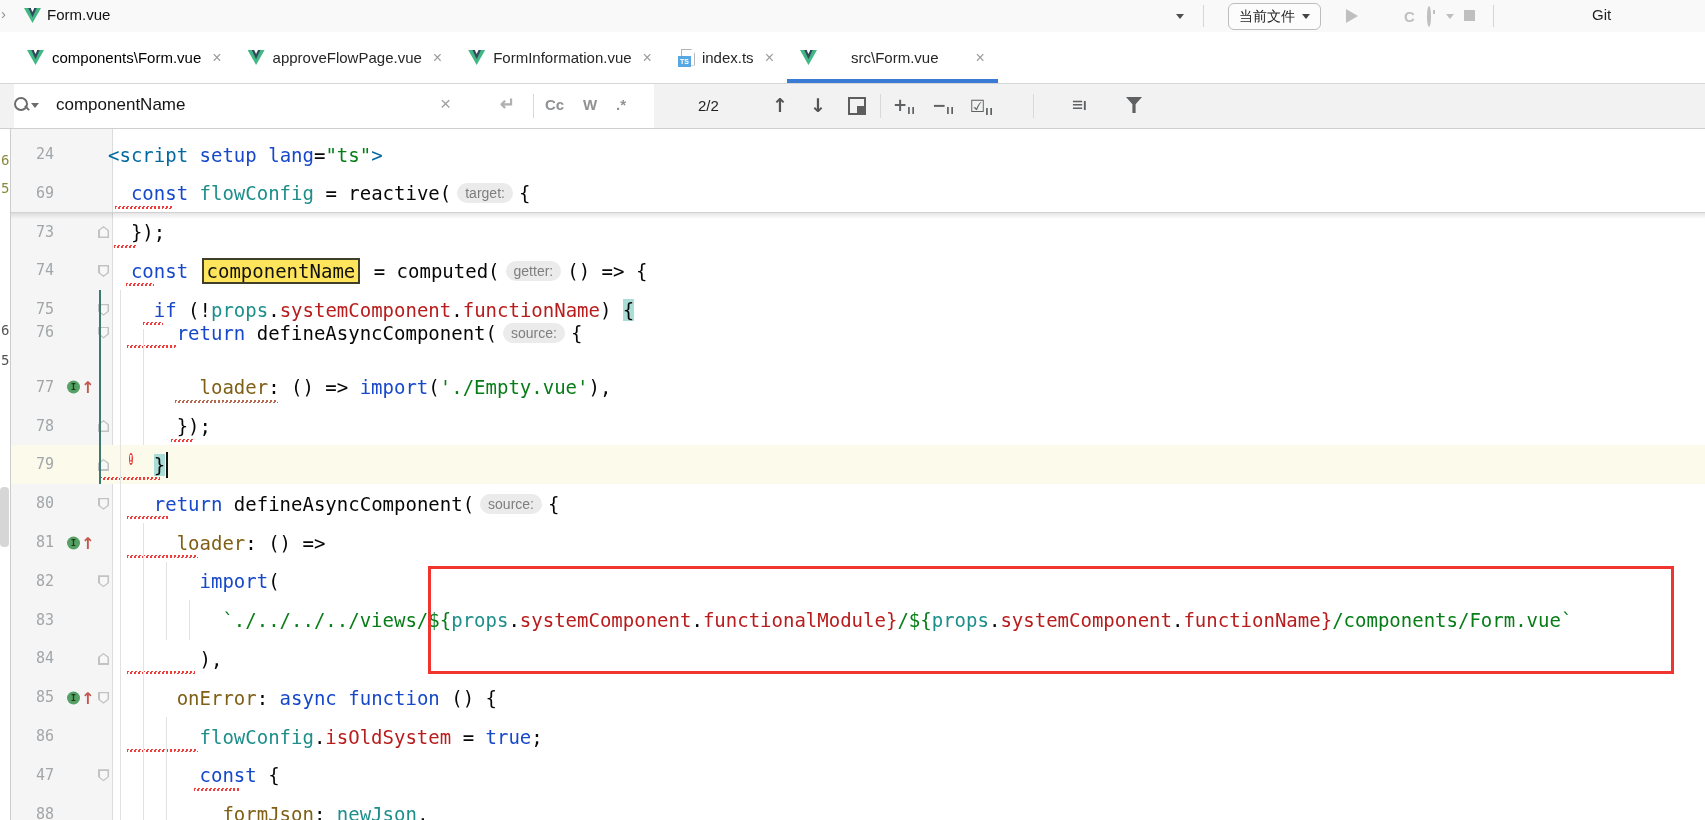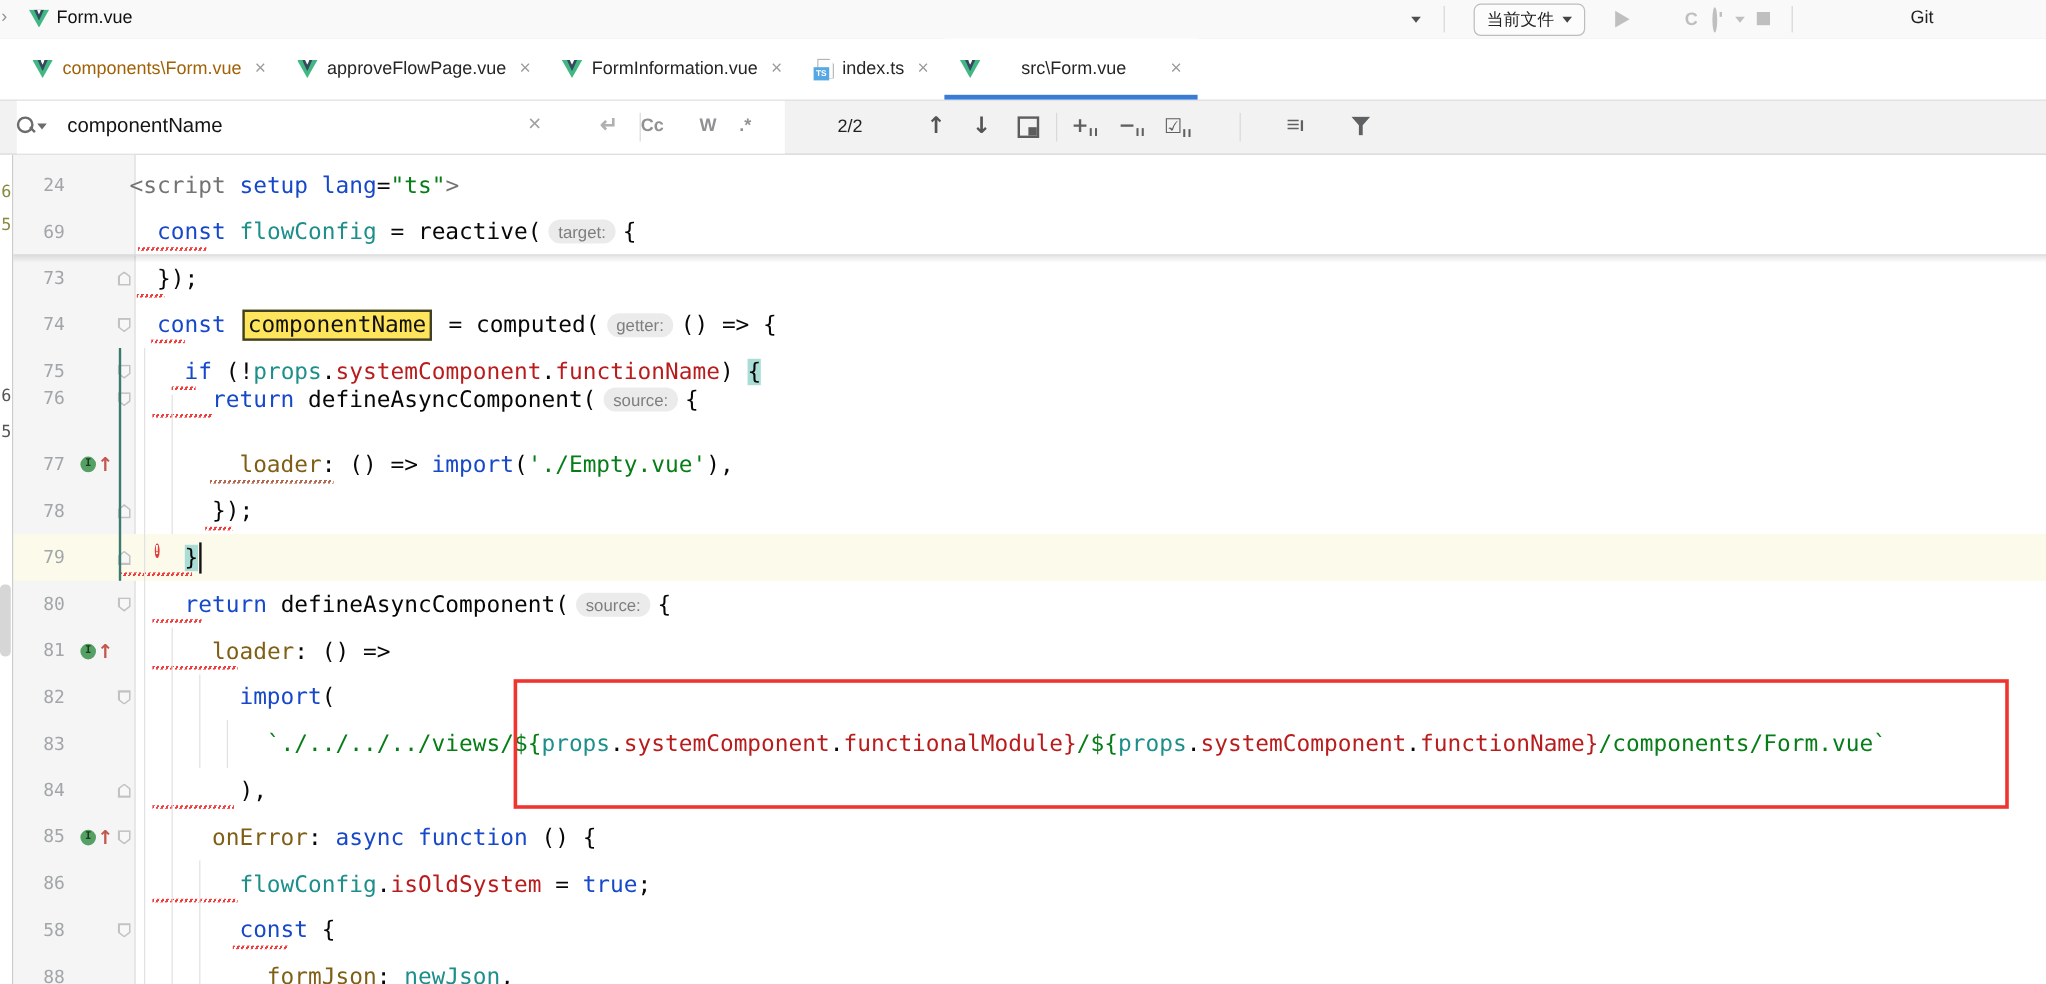--- a/index.html
+++ b/index.html
@@ -27,21 +27,21 @@
   .cov{font-size:15px;font-weight:bold;color:#bfbfbf;line-height:15px;}
   .clockc{width:12px;height:12px;border:2px solid #bfbfbf;border-radius:50%;position:relative;}
   .clockc:before{content:"";position:absolute;left:4px;top:2px;width:1.5px;height:4px;background:#bfbfbf;}
   .stop-sq{width:11px;height:11px;background:#bfbfbf;}
   #git-label{position:absolute;left:1592px;top:6px;font-size:15px;color:#1f1f1f;}
   
   #tabbar{position:absolute;left:0;top:32px;width:1705px;height:52px;background:#fff;border-bottom:1px solid #d6d6d6;
       display:flex;align-items:stretch;padding-left:14px;box-sizing:border-box;}
   .tab{position:relative;display:flex;align-items:center;gap:8px;padding:0 13px;font-size:15px;color:#262626;cursor:default;}
   .tab .close{color:#9b9b9b;font-size:16px;margin-left:3px;}
-  .tab.modified .lbl{color:#a16207;}
+  .tab.modified .lbl{color:#000000;}
   .tab.active{background:#fff;gap:34px;}
   .tab.active .underline{position:absolute;left:0;right:0;bottom:0;height:4px;background:#3a7bd5;}
   
   .vicon{position:relative;width:17px;height:15px;display:inline-block;flex:0 0 17px;}
   .vicon .vo{position:absolute;left:0;top:0;width:100%;height:100%;background:#41b883;clip-path:polygon(0 0,100% 0,50% 100%);}
   .vicon .vi{position:absolute;left:25%;top:0;width:50%;height:62%;background:#34495e;clip-path:polygon(0 0,100% 0,50% 100%);}
   .vicon .vw{position:absolute;left:39%;top:0;width:22%;height:27%;background:#fff;clip-path:polygon(0 0,100% 0,50% 100%);}
   
   .tsicon{position:relative;width:16px;height:18px;display:inline-block;flex:0 0 16px;}
   .tsicon .pg{position:absolute;left:3px;top:0;width:12px;height:15px;background:#fdfdfd;border:1px solid #b3b3b3;
@@ -86,21 +86,21 @@
   .fold.up:after{clip-path:polygon(50% 0,100% 35%,100% 100%,0 100%,0 35%);}
   .fold.down:after{clip-path:polygon(0 0,100% 0,100% 65%,50% 100%,0 65%);}
   .gicon{position:absolute;left:56px;top:50%;transform:translateY(-50%);display:flex;align-items:center;gap:1px;}
   .gcirc{width:13px;height:13px;border-radius:50%;background:#55a065;color:#1c3a18;font:bold 9px/13px "DejaVu Sans Mono",monospace;text-align:center;}
   .garrow{color:#c4574d;font-size:16px;font-weight:bold;font-family:"DejaVu Sans",sans-serif;}
   .bulb{position:absolute;left:118px;top:4px;width:16px;height:24px;}
   .bulb .bc{width:15px;height:15px;border-radius:50%;background:#e23c36;color:#fff;font:bold 11px/15px "Liberation Sans",sans-serif;text-align:center;}
   .bulb .bl{width:9px;height:1.5px;background:#9a9a9a;margin:2px auto 0;}
   .code{position:absolute;left:97px;top:0;height:39px;display:flex;align-items:center;white-space:pre;
       font:19px "DejaVu Sans Mono",monospace;color:#070707;}
-  .pl{color:#070707}.kw{color:#1648c9}.attr{color:#1648c9}.tag{color:#737373}.str{color:#067d17}
+  .pl{color:#070707}.kw{color:#1648c9}.attr{color:#1648c9}.tag{color:#0369a1}.str{color:#067d17}
   .var{color:#1d8f8b}.prop{color:#b91c1c}.key{color:#7f5f15}
   .fn{color:#070707;}
   .match{background:#ffe55c;border:2px solid #40402a;padding:0 3px;margin:0 2px;color:#111;}
   .brace{background:#a9ddd6;}
   .inlay{background:#ebebeb;color:#7e7e7e;border-radius:10px;padding:2px 8px;margin:0 6px;
       font:14px "Liberation Sans",sans-serif;display:inline-block;}
   .caret-i{display:inline-block;width:2px;height:26px;background:#141414;margin-left:1px;}
   .squig{position:absolute;bottom:4px;height:3px;}
   .squig.red{background:repeating-linear-gradient(115deg,#f23d3d 0 1.8px,rgba(0,0,0,0) 1.8px 3.6px);}
   .squig.brown{background:repeating-linear-gradient(115deg,#b46a50 0 1.8px,rgba(0,0,0,0) 1.8px 3.6px);}
@@ -192,21 +192,21 @@
     <div id="search-field"></div>
     <span id="mag">
         <span class="lens"></span>
         <span class="handle"></span>
         <span class="dd-caret"></span>
       </span>
     <span id="search-query">componentName</span>
     <span id="clear-x">×</span>
     <span id="newline-ic">↵</span>
     <span class="sb-sep" style="left:533px;"></span>
-    <span class="toggle" style="left:534px;">Cc</span>
+    <span class="toggle" style="left:545px;">Cc</span>
     <span class="toggle" style="left:583px;">W</span>
     <span class="toggle" style="left:616px;">.*</span>
     <span id="counter">2/2</span>
     <span class="nav-ar" style="left:772px;">↑</span>
     <span class="nav-ar" style="left:810px;">↓</span>
     <span id="openwin-ic">
         <i></i>
       </span>
     <span class="sb-sep" style="left:880px;"></span>
     <span class="occ" style="left:893px;"><span>+</span><small>II</small></span>
@@ -313,21 +313,21 @@
             <span class="garrow">↑</span>
           </span>
           <div class="code"><span class="pl">      </span><span class="key">onError</span><span class="pl">: </span><span class="kw">async</span><span class="pl"> </span><span class="kw">function</span><span class="pl"> () {</span></div>
         </div>
         <div class="row" style="top: 588px;">
           <span class="num">86</span>
           <div class="code"><span class="pl">        </span><span class="var">flowConfig</span><span class="pl">.</span><span class="prop">isOldSystem</span><span class="pl"> = </span><span class="kw">true</span><span class="pl">;</span></div>
           <div class="squig red" style="left: 115.744px; width: 70.928px;"></div>
         </div>
         <div class="row" style="top: 626.8px;">
-          <span class="num">58</span>
+          <span class="num">47</span>
           <span class="fold down"></span>
           <div class="code"><span class="pl">        </span><span class="kw">const</span><span class="pl"> {</span></div>
           <div class="squig red" style="left: 183.24px; width: 45.76px;"></div>
         </div>
         <div class="row" style="top: 665.6px;">
           <span class="num">88</span>
           <div class="code"><span class="pl">          </span><span class="key">formJson</span><span class="pl">: </span><span class="var">newJson</span><span class="pl">,</span></div>
         </div>
       </div>
     <div id="overlays">

